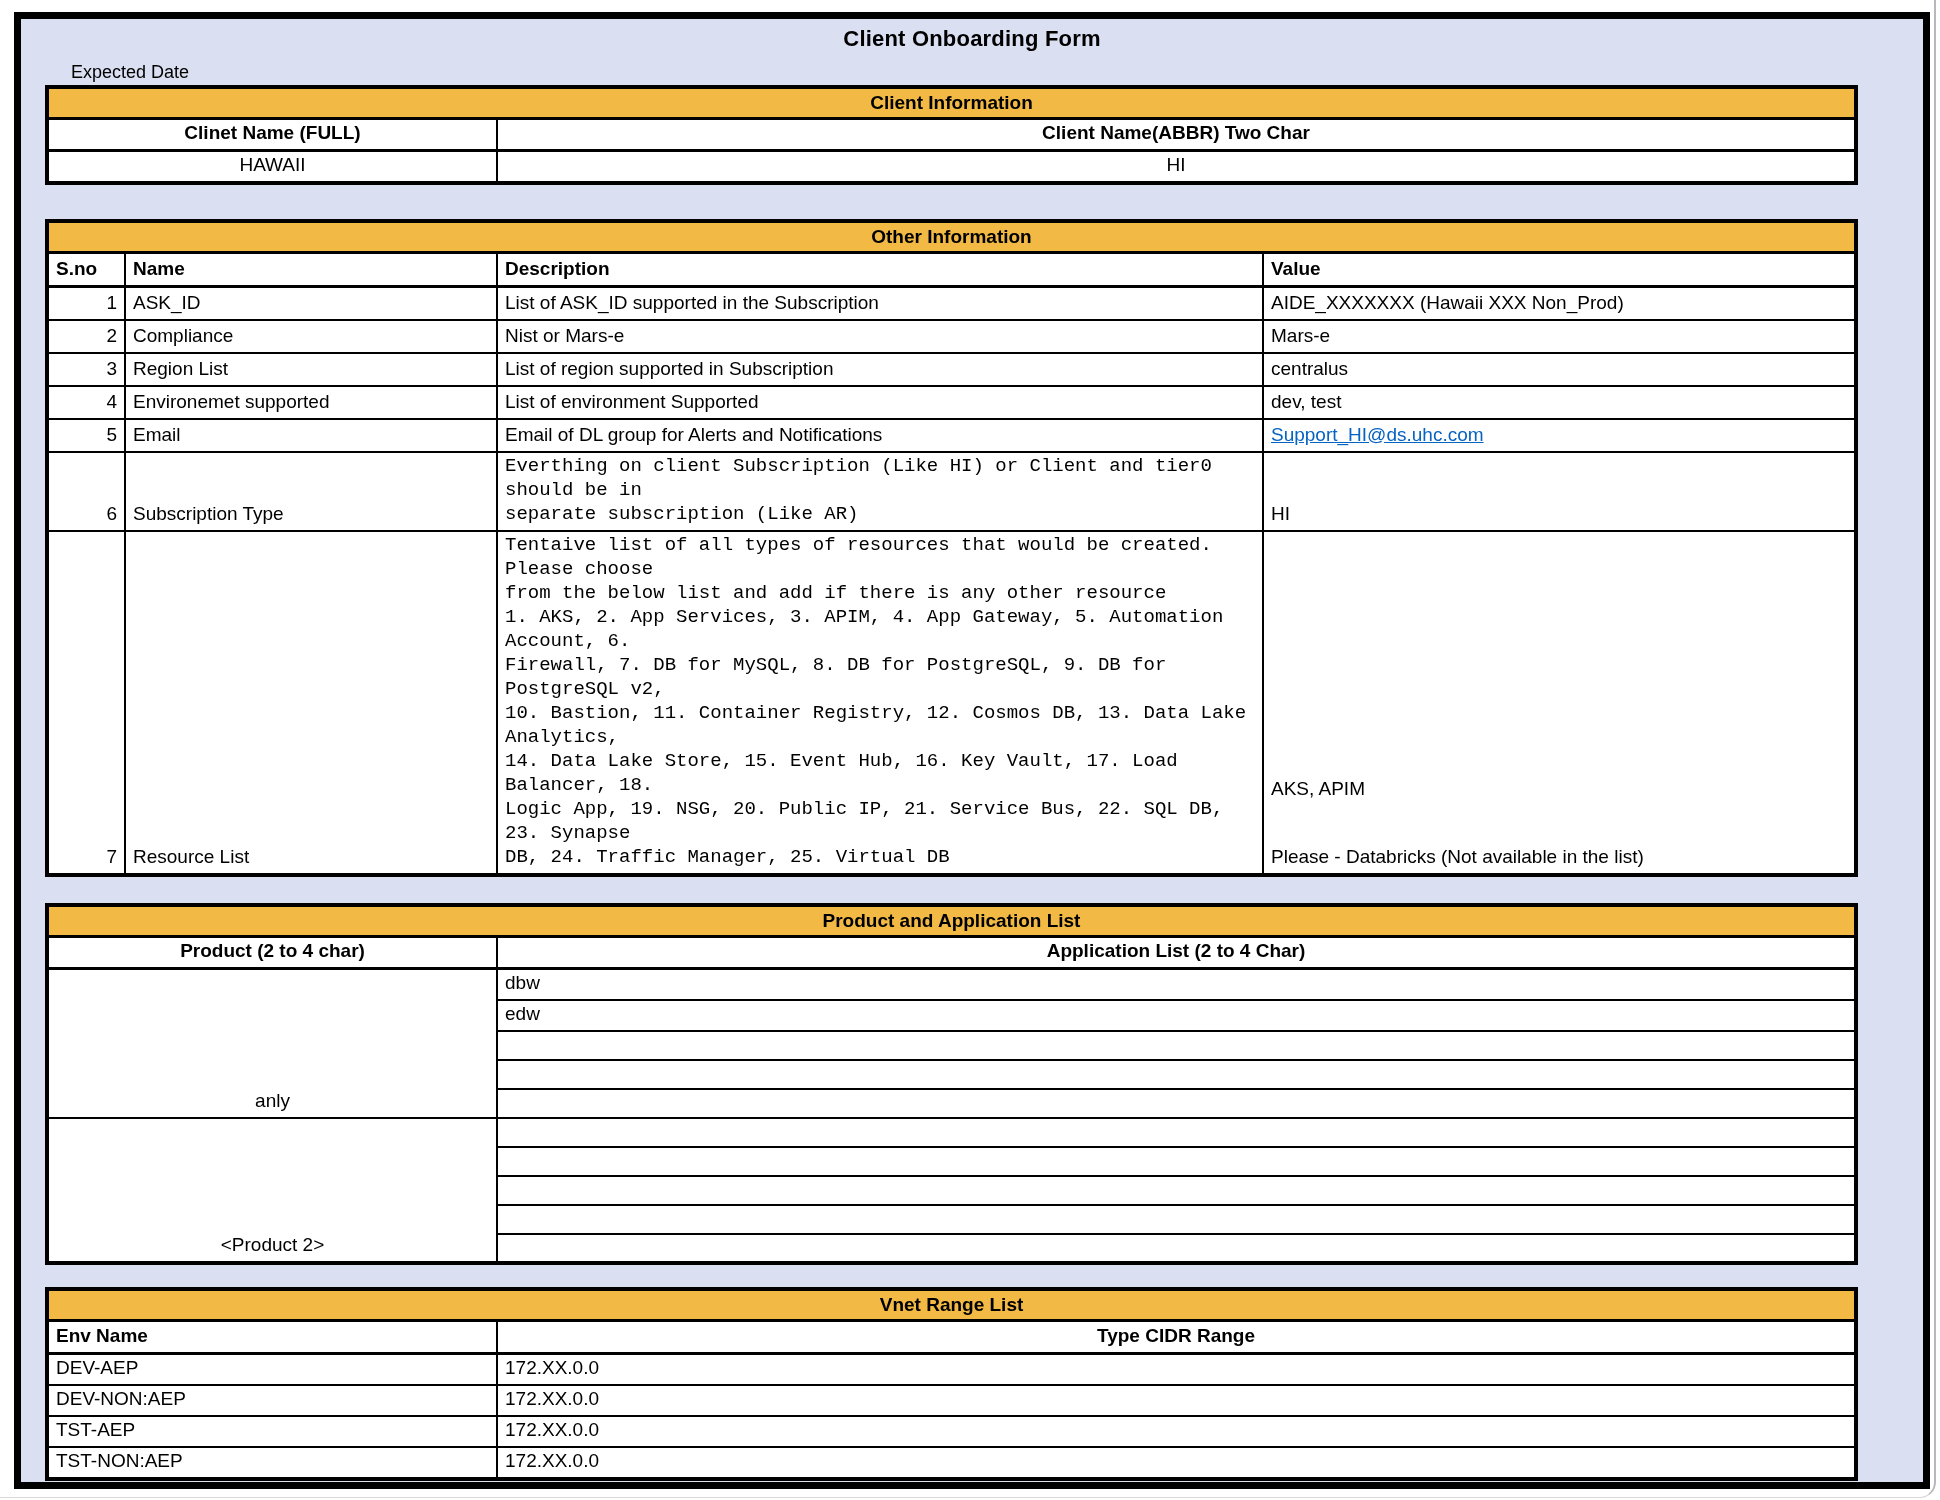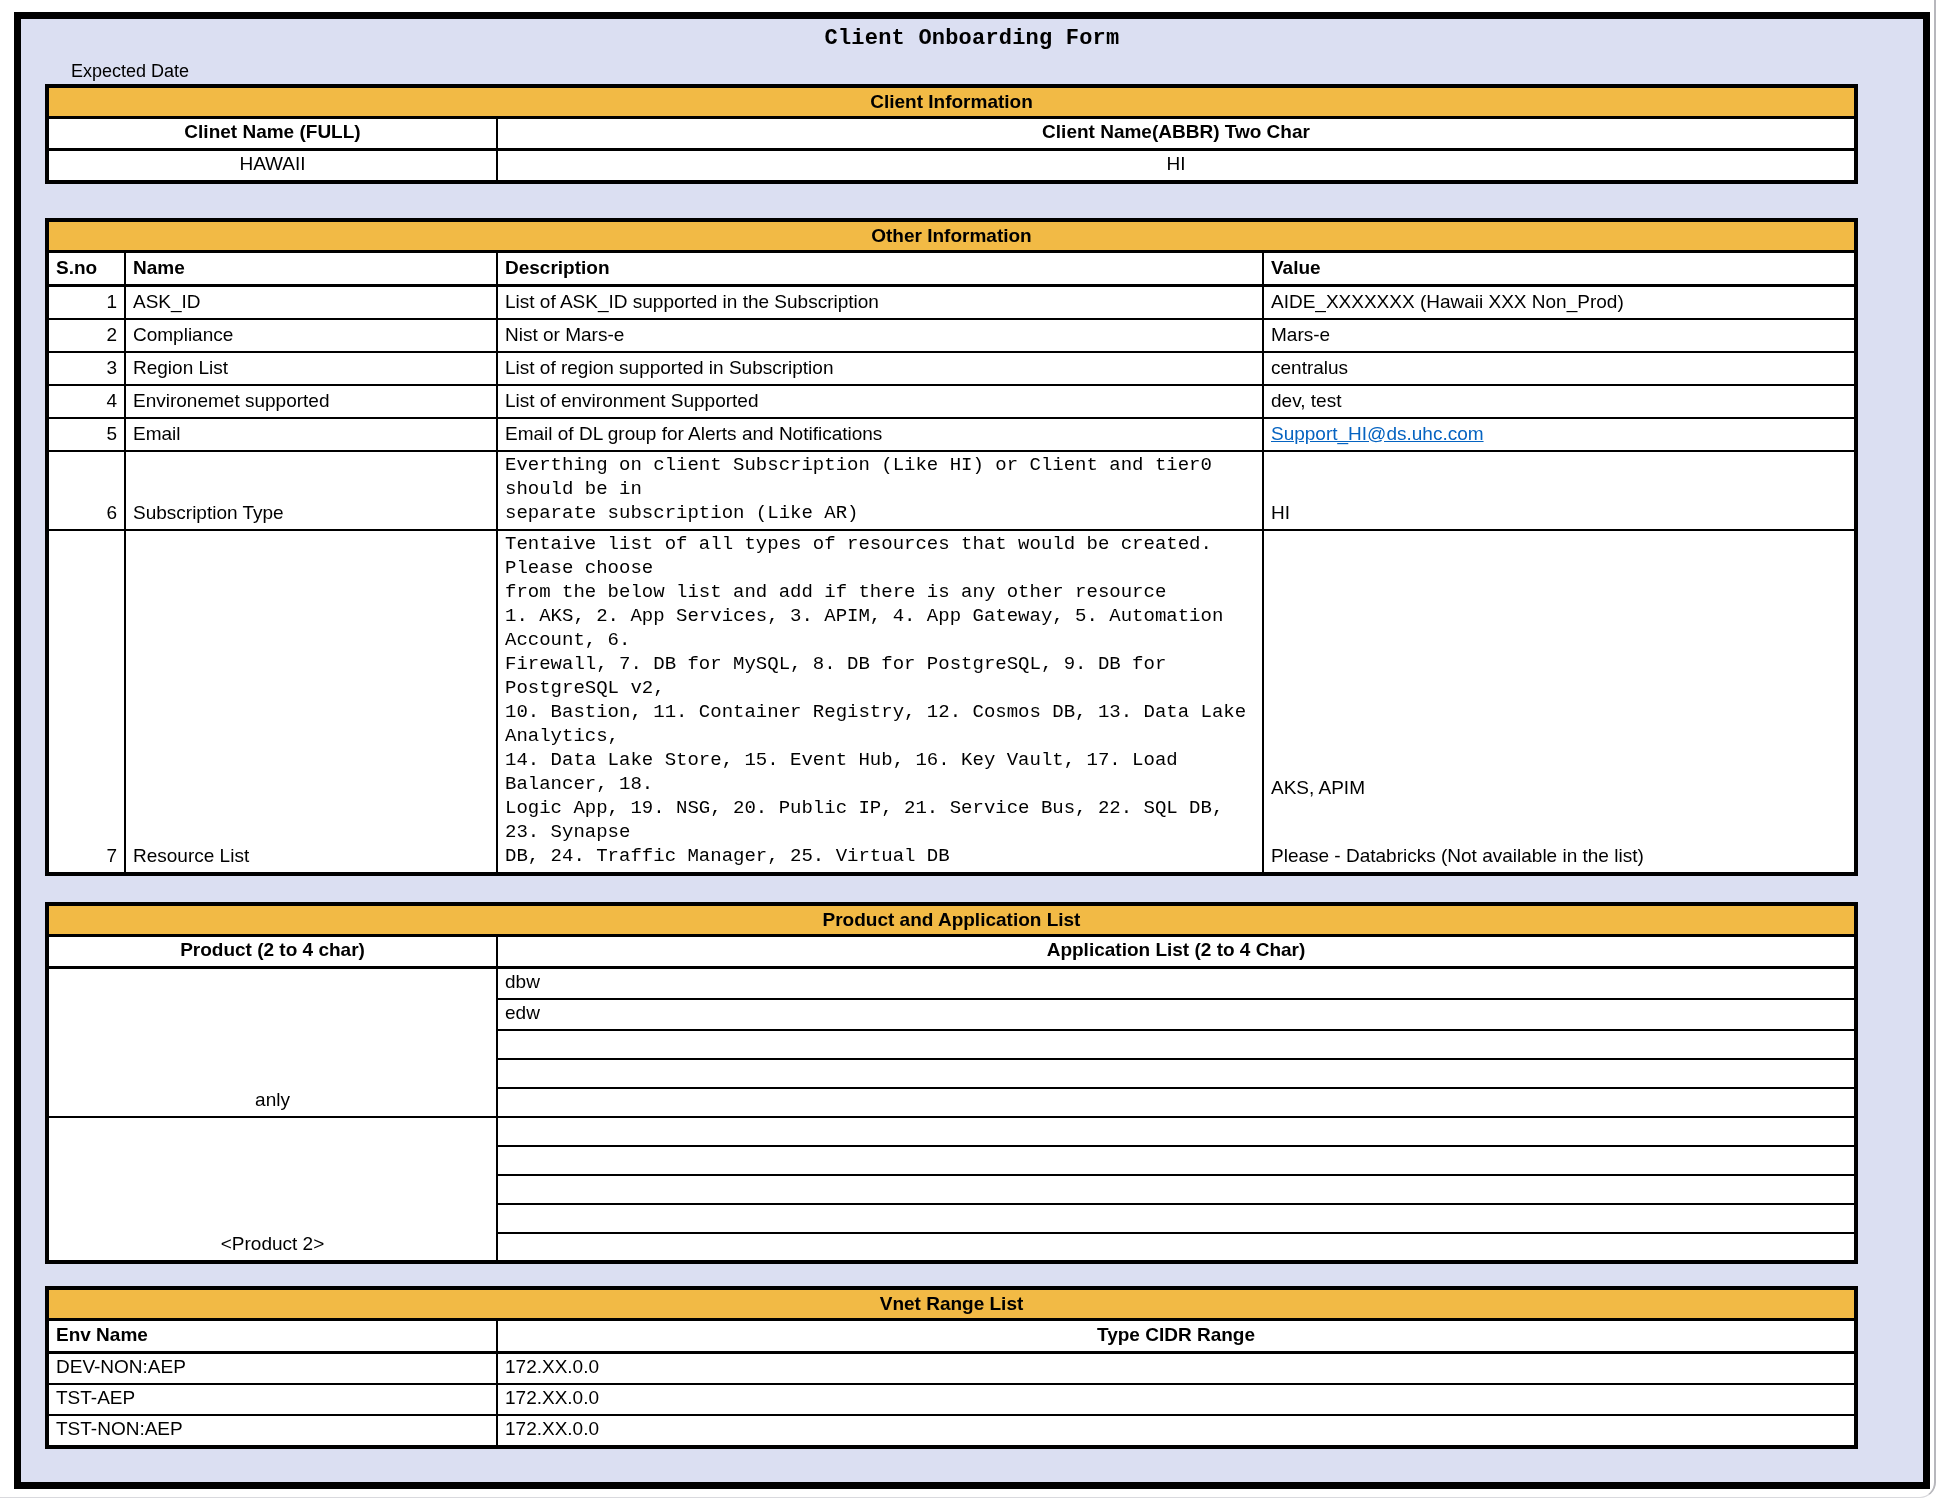--- a/index.html
+++ b/index.html
@@ -21,21 +21,21 @@
     pointer-events: none;
   }
   .frame {
     position: absolute; left: 14px; top: 12px;
     width: 1916px; height: 1477px;
     border: 7px solid #000;
     background: #dbdff2;
   }
   .title {
     font-size: 22px; font-weight: 700; text-align: center;
-    margin-top: 7px; letter-spacing: .2px; font-family: Liberation Mono, monospace;
+    margin-top: 7px; letter-spacing: .2px;
   }
   .expected { font-size: 18px; margin: 10px 0 2px 50px; }
 
   table.tbl {
     border-collapse: collapse; table-layout: fixed;
     width: 1813px; margin-left: 24px;
     background: #fff; border: 4px solid #000;
   }
   .tbl td {
     border: 2px solid #000;
@@ -225,20 +225,24 @@
       </colgroup>
     <tbody>
       <tr class="h30">
         <td class="gold" colspan="2">Vnet Range List</td>
       </tr>
       <tr class="colhdr h33">
         <td>Env Name</td>
         <td class="center">Type CIDR Range</td>
       </tr>
       <tr class="h31">
+        <td>DEV-AEP</td>
+        <td>172.XX.0.0</td>
+      </tr>
+      <tr class="h31">
         <td>DEV-NON:AEP</td>
         <td>172.XX.0.0</td>
       </tr>
       <tr class="h31">
         <td>TST-AEP</td>
         <td>172.XX.0.0</td>
       </tr>
       <tr class="h31">
         <td>TST-NON:AEP</td>
         <td>172.XX.0.0</td>

